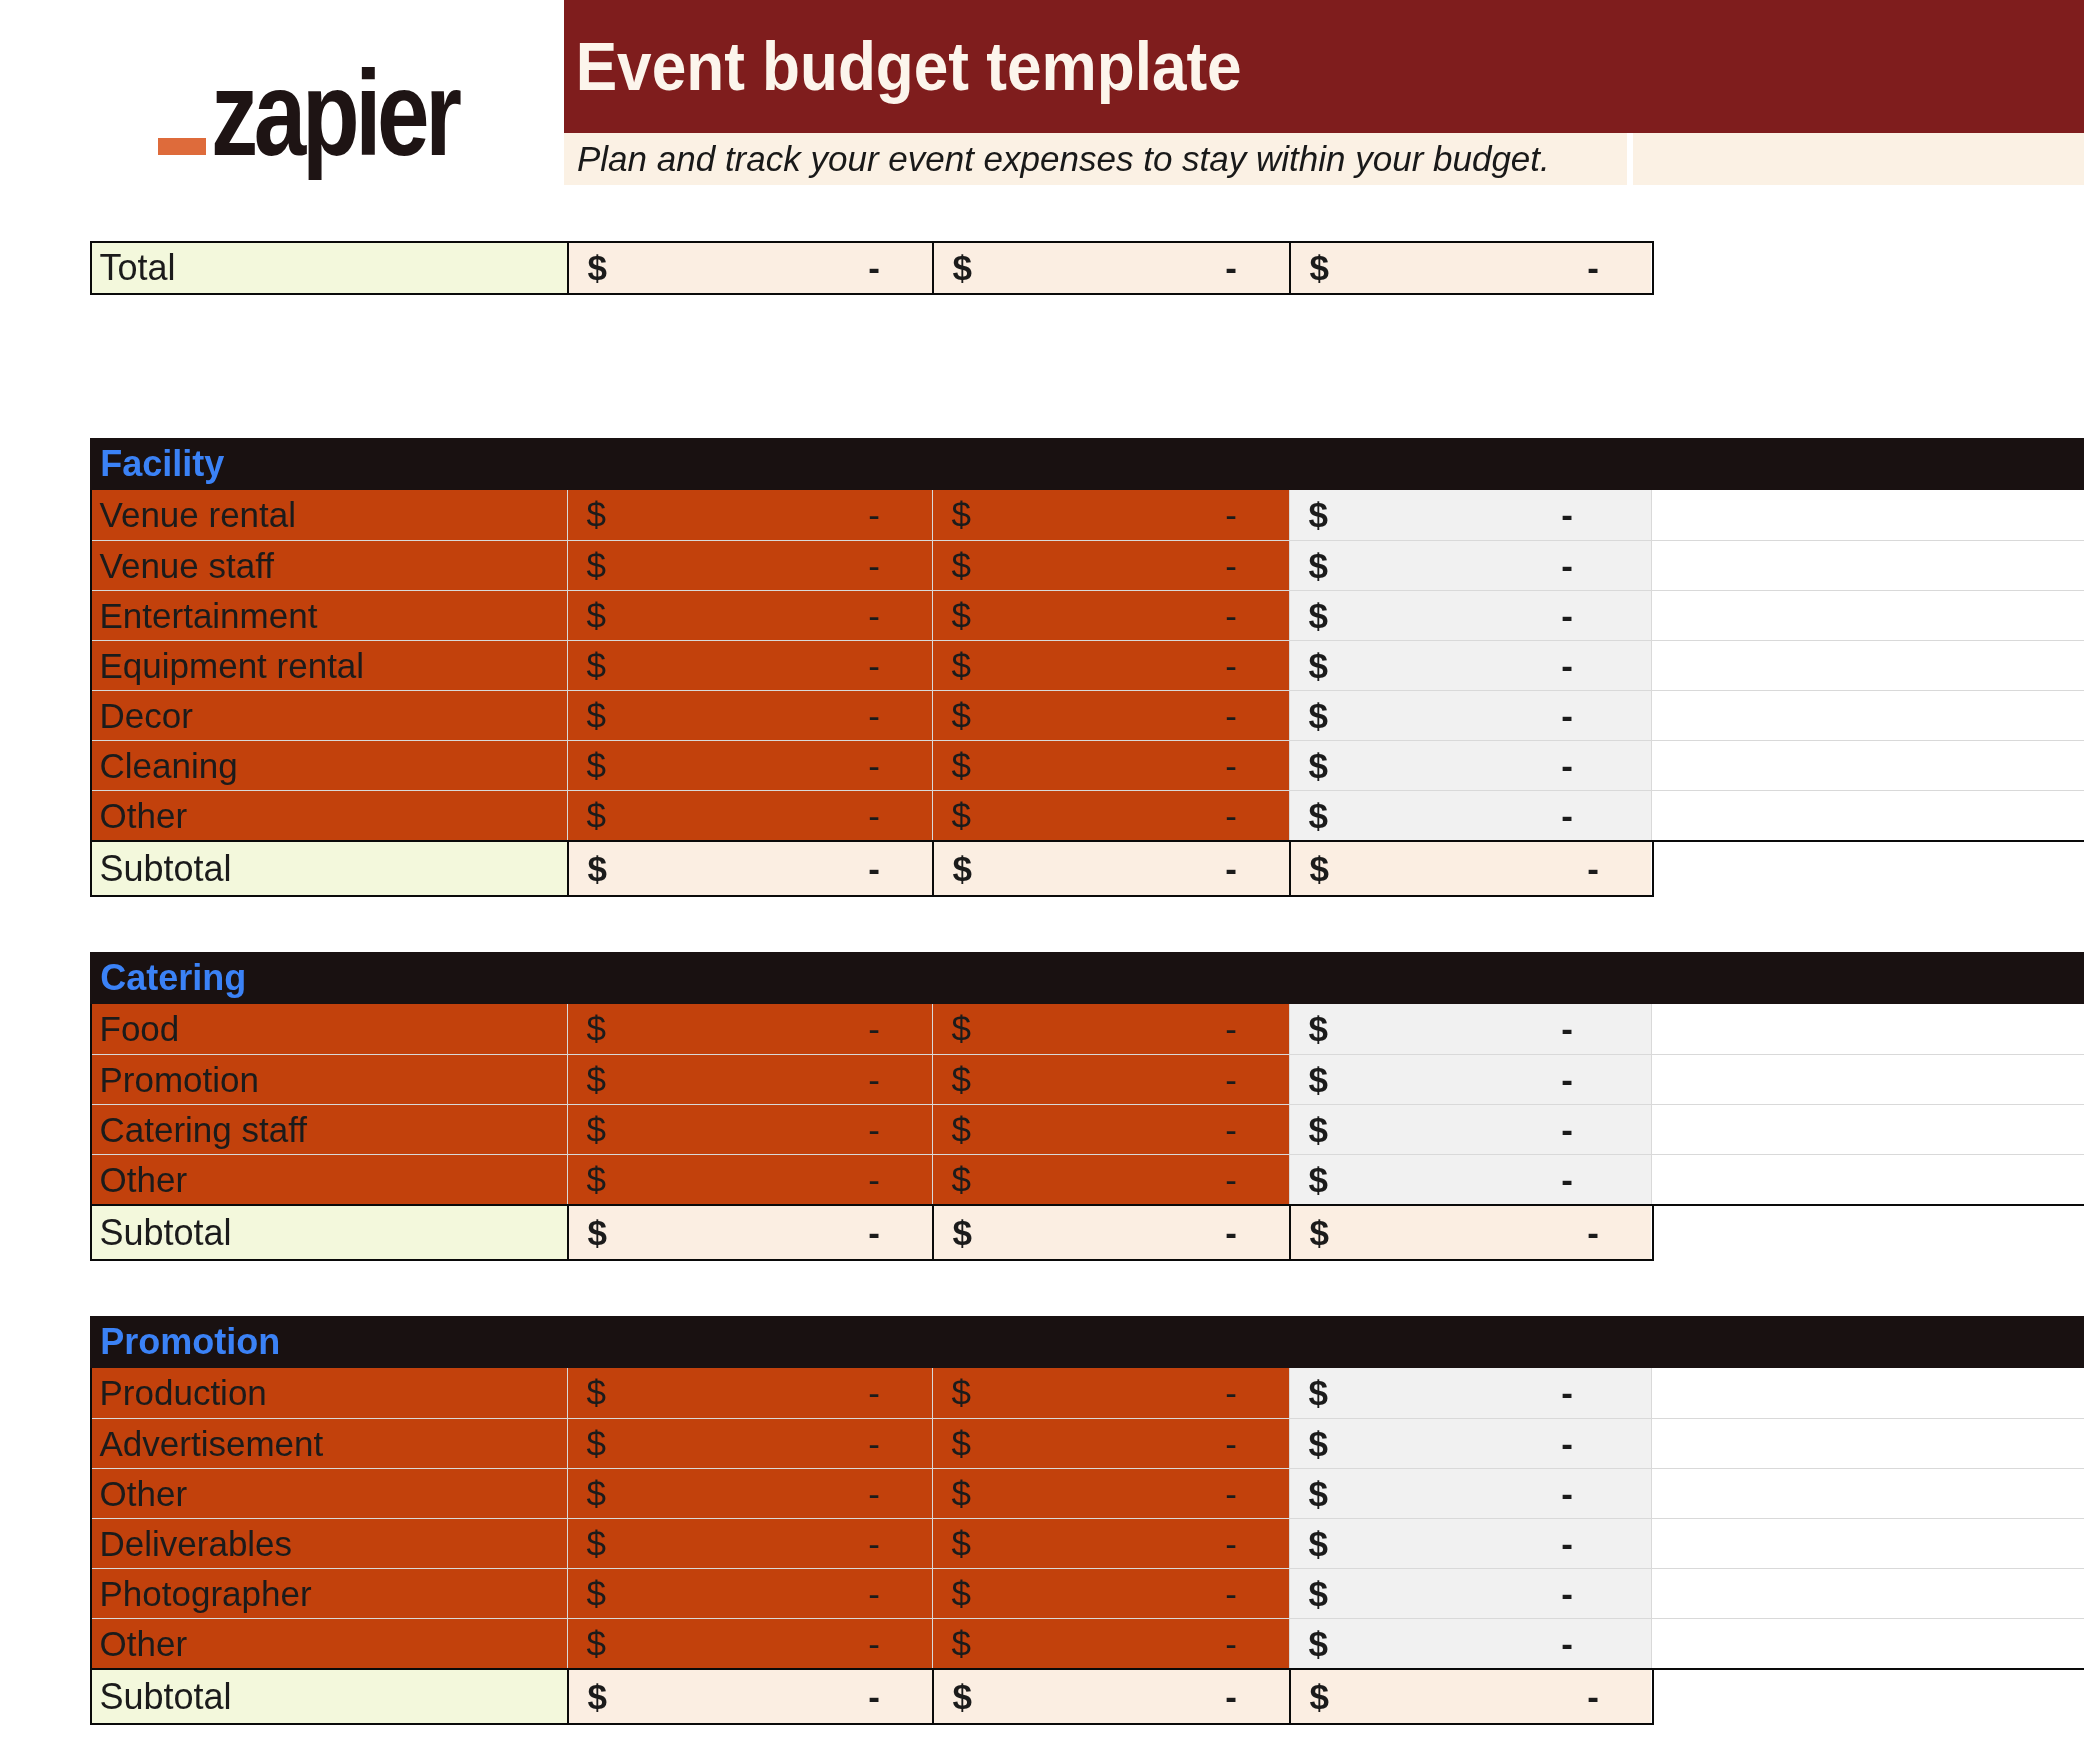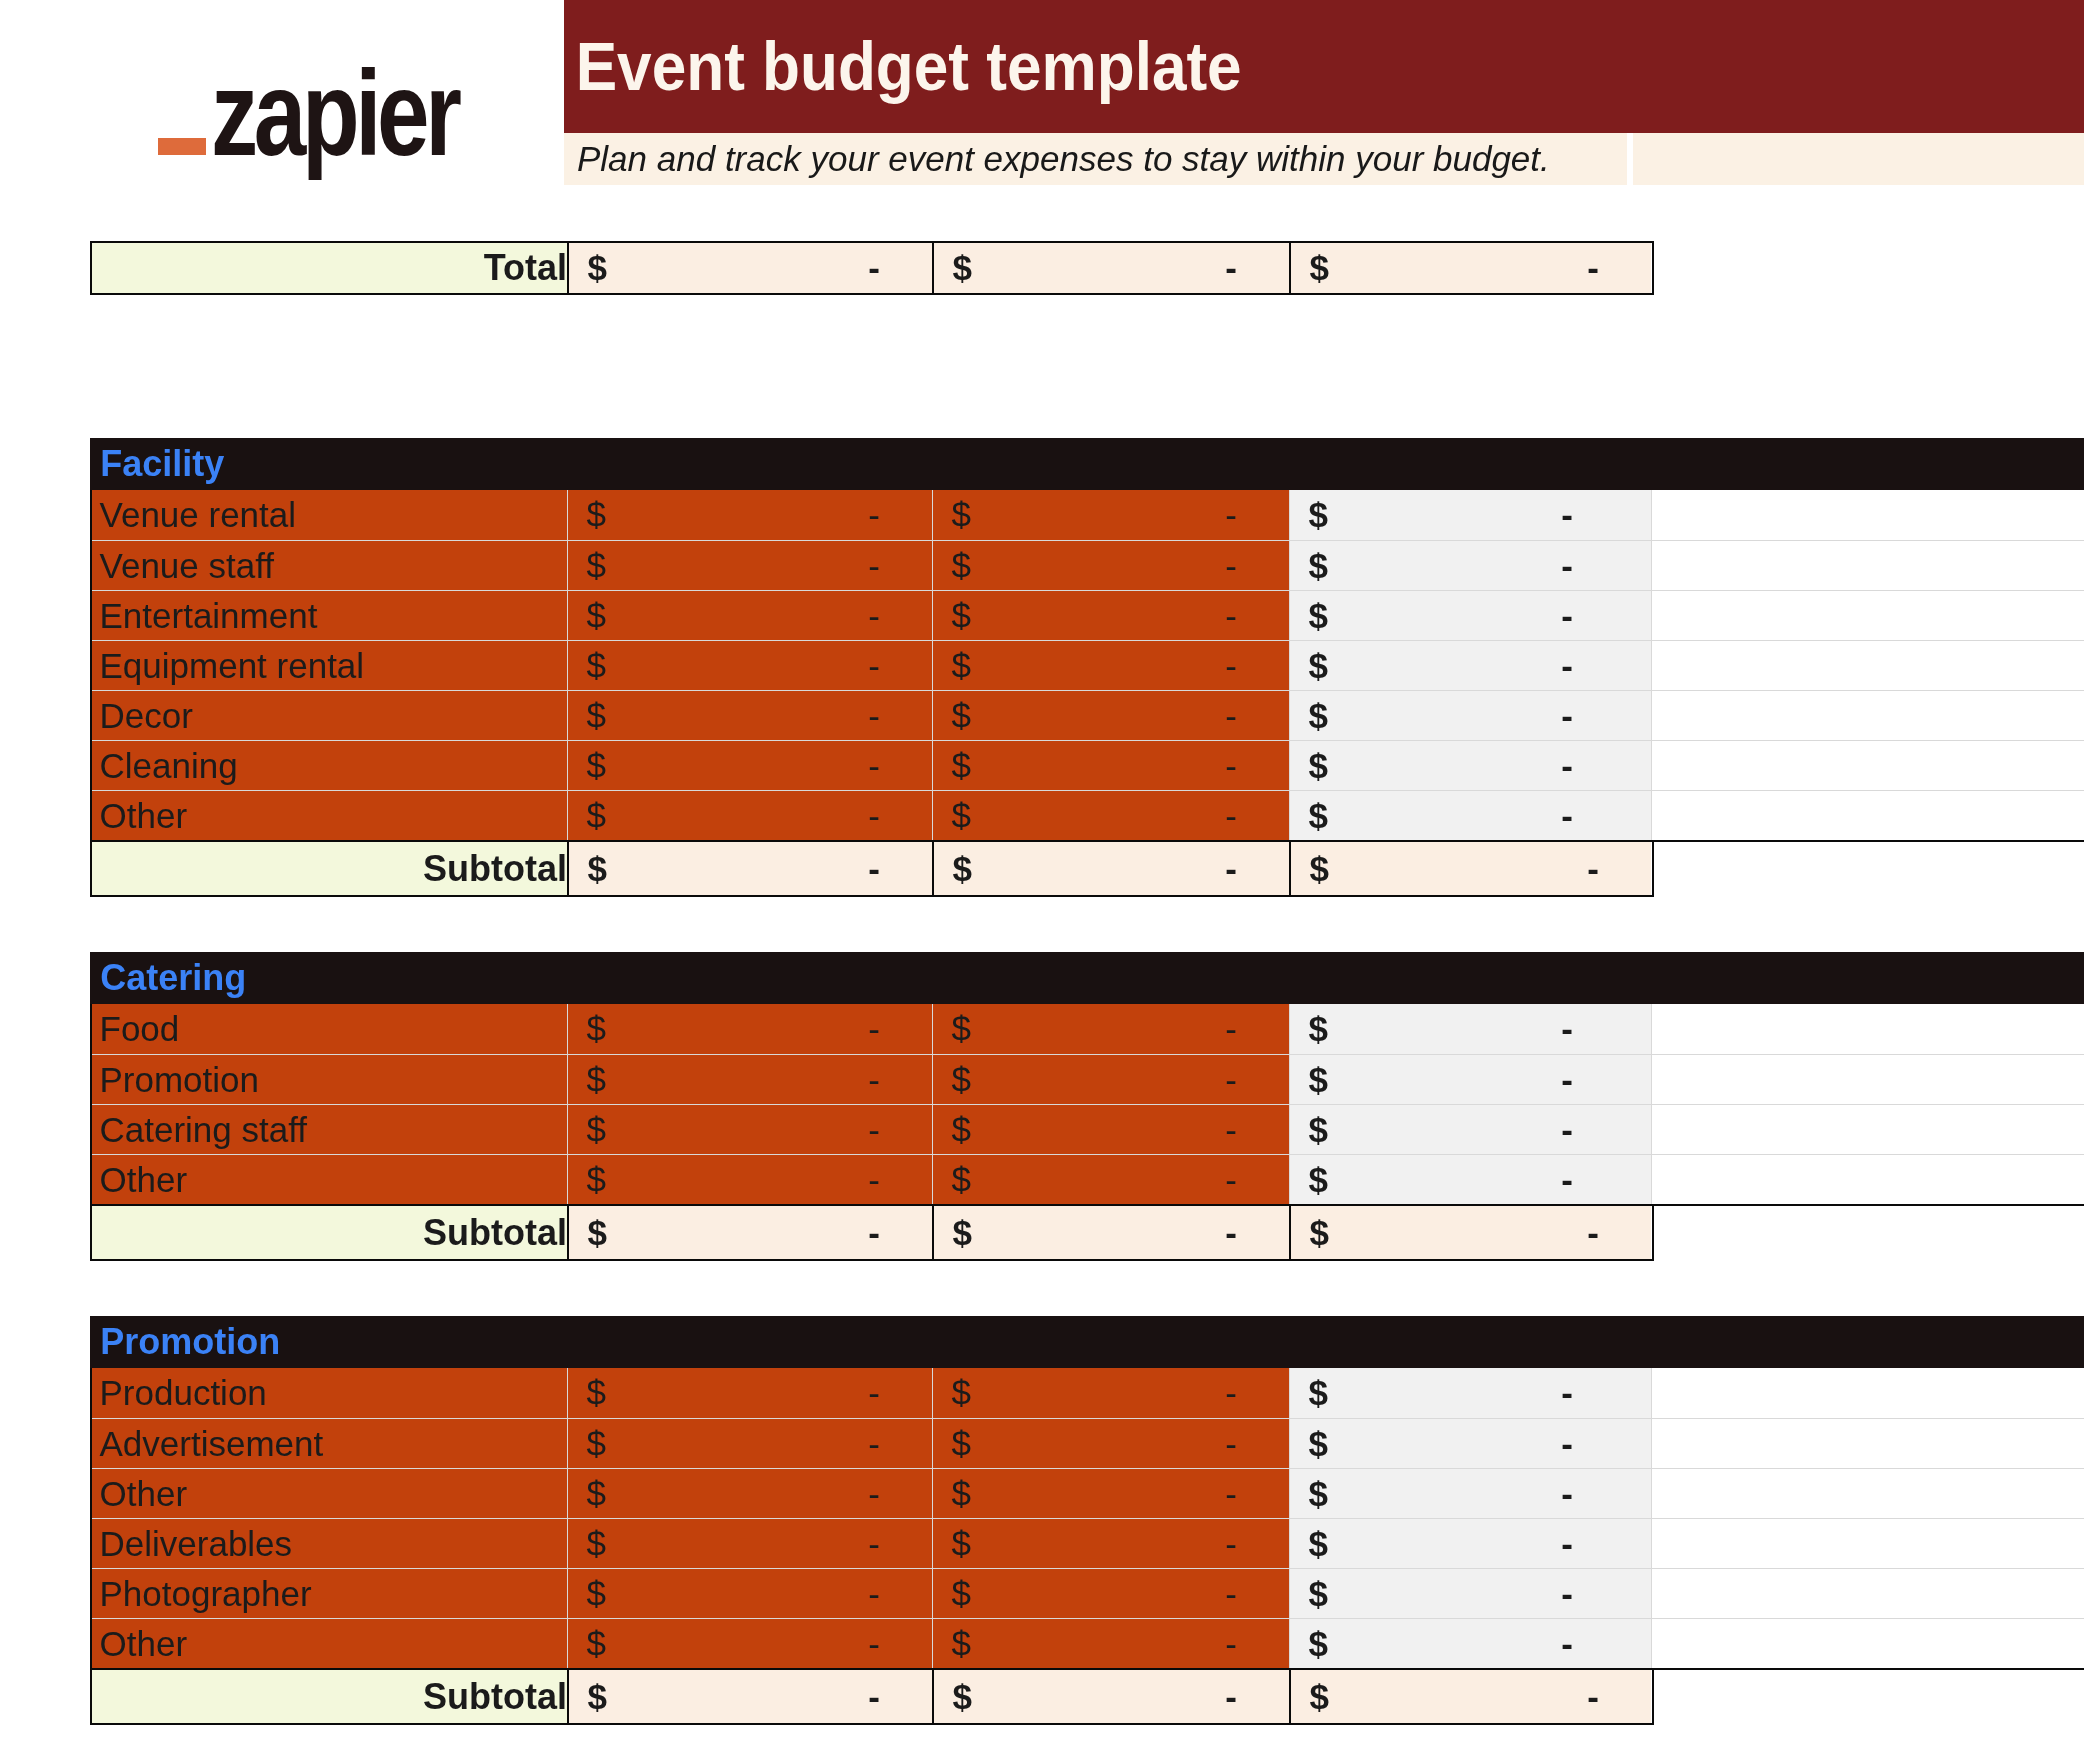--- a/index.html
+++ b/index.html
@@ -35,21 +35,21 @@
   .money { display:flex; align-items:center; justify-content:space-between; font-size:35px; padding:0 52px 0 18.6px; box-sizing:border-box; }
   .label-flex { display:flex; align-items:center; padding-left:7.5px; box-sizing:border-box; }
 
   
   .total-row {
     position:absolute; left:42px; top:241px; width:1564px; height:54px;
     display:grid; grid-template-columns:475px 365px 357px 362px;
     border:2.8px solid #0A0A0A; box-sizing:border-box;
   }
   .total-row .cell + .cell { border-left:2.8px solid #0A0A0A; box-sizing:border-box; }
-  .green-label { background:#F3F8DC; font-weight:700; font-size:36px;justify-content:flex-end; }
+  .green-label { background:#F3F8DC; font-weight:400; font-size:36px; }
   .total-row .money, .subtotal-row .money { background:#FBEEE2; font-weight:700; }
 
   
   .main-header {
     position:absolute; left:516px; top:375px; width:1549px; height:63px;
     display:grid; grid-template-columns:365px 357px 362px auto;
     background:#D3E0E0; border:2.8px solid #0A0A0A; box-sizing:border-box;
   }
   .header-cell { display:flex; align-items:center; padding-left:11.2px; font-size:36px; font-weight:700; box-sizing:border-box; }
   .header-cell + .header-cell { border-left:2.8px solid #0A0A0A; }

